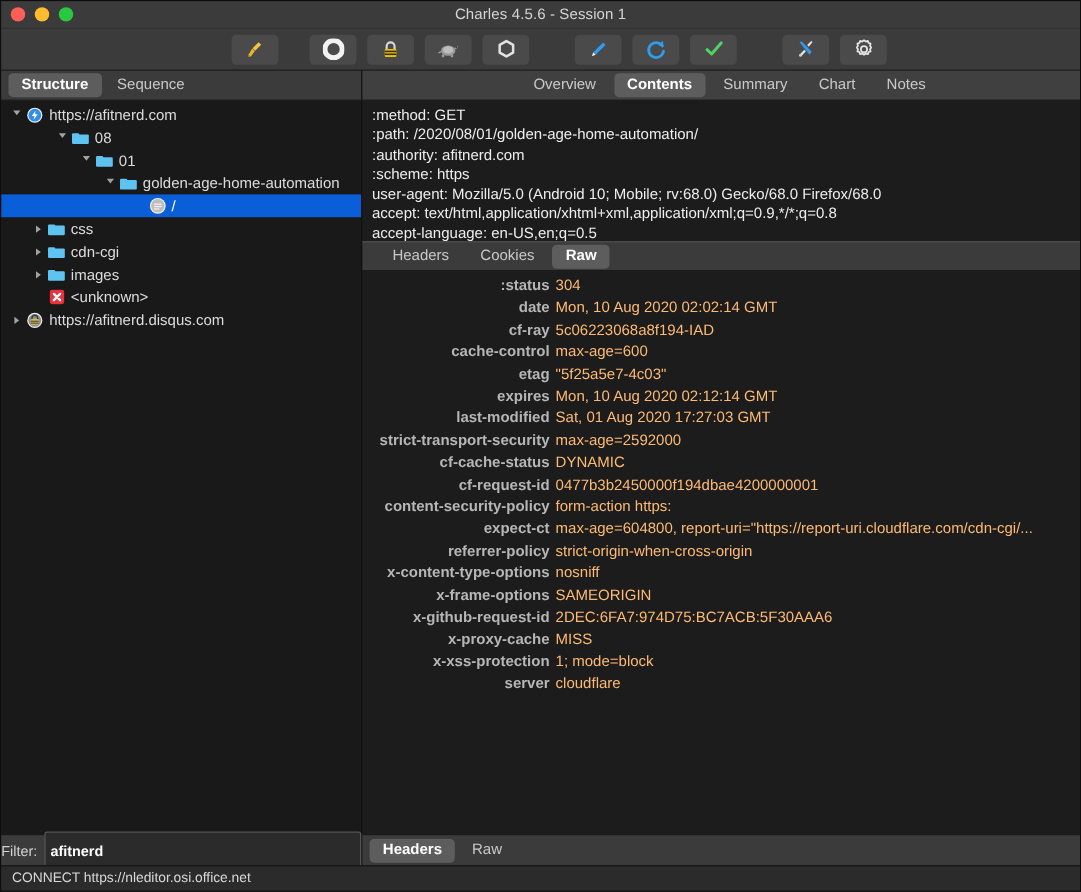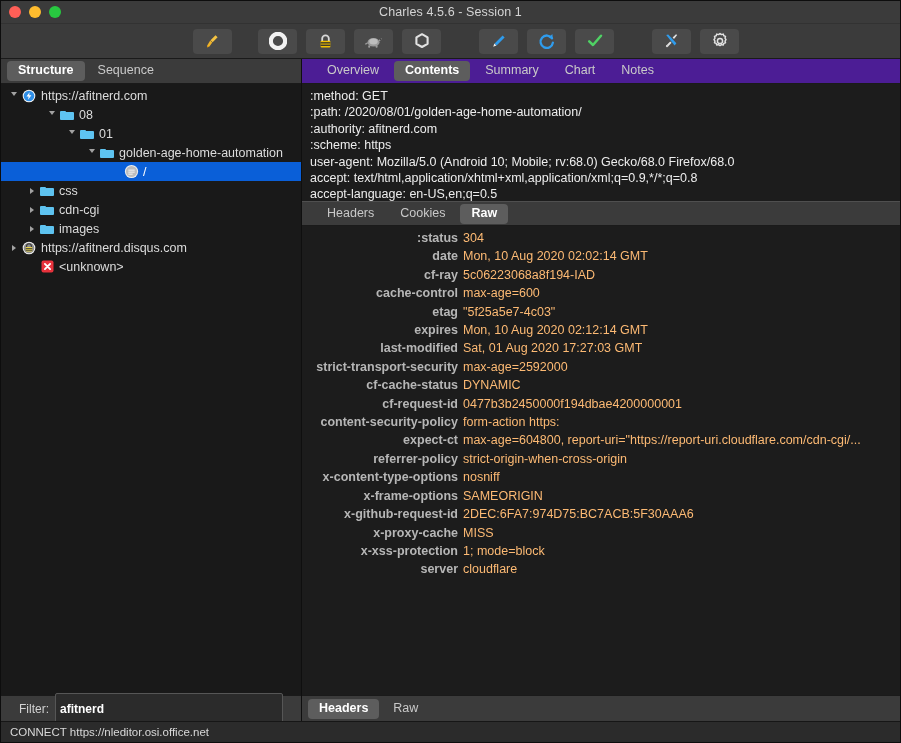--- a/index.html
+++ b/index.html
@@ -117,40 +117,41 @@
   .folder:after {
     content: ""; position: absolute; left: 0; top: 3px;
     width: 14px; height: 8px; background: #5ec3f0;
     border-radius: 1px;
   }
 
   .filterbar {
     height: 26px; flex: 0 0 26px;
     background: #3b3b3b;
     display: flex; align-items: center;
-    padding: 0 18px; gap: 6px;
+    padding: 0 0; gap: 6px;
     border-top: 1px solid #1a1a1a;
   }
   .filterbar label { font-size: 12px; color: #d2d2d2; }
   .filterbar input {
     flex: 1 1 auto; height: 32px;
     background: #2b2b2b; border: 1px solid #565656;
     color: #ffffff; font-size: 12px; font-weight: bold;
     padding: 0 4px; border-radius: 2px; outline: none;
     font-family: "Liberation Sans", sans-serif;
   }
 
   
   .right { flex: 1 1 auto; display: flex; flex-direction: column; min-width: 0; min-height: 0; }
   .rtabs {
     height: 25px; flex: 0 0 25px;
-    background: #4c1d95;
+    background: #404040;
     display: flex; align-items: center;
     padding-left: 14px; gap: 4px;
     border-bottom: 1px solid #1a1a1a;
+    justify-content: center;
   }
 
   .req-pane {
     flex: 0 0 117px;
     background: #1c1c1c;
     padding: 4px 0 0 8px;
     overflow: hidden;
   }
   .raw-line {
     font-size: 12.5px; color: #ededed;
@@ -395,48 +396,48 @@
         <div class="row" style="padding-left:24px">
           <div class="arrow">
               <i></i>
             </div>
           <div class="ico">
               <span class="folder"></span>
             </div>
           <div class="lbl">images</div>
         </div>
 
+        <div class="row" style="padding-left:24px">
+          <div class="arrow"></div>
+          <div class="ico">
+            <svg width="13" height="13" viewBox="0 0 13 13">
+              <rect x="0.5" y="0.5" width="12" height="12" rx="2" fill="#e8323c"></rect>
+              <path d="M3.9 3.9 L9.1 9.1 M9.1 3.9 L3.9 9.1" stroke="#ffffff" stroke-width="1.9" stroke-linecap="round"></path>
+            </svg>
+          </div>
+          <div class="lbl">&lt;unknown&gt;</div>
+        </div>
+
         <div class="row" style="padding-left:6px">
           <div class="arrow">
               <i></i>
             </div>
           <div class="ico">
             <svg width="14" height="14" viewBox="0 0 14 14">
               <circle cx="7" cy="7" r="6.3" fill="#f0f0f0"></circle>
               <circle cx="7" cy="7" r="5.3" fill="#8e8e8e"></circle>
               <path d="M4.6 6.2 V5.1 a2.4 2.4 0 0 1 4.8 0 V6.2" fill="none" stroke="#3a3a3a" stroke-width="1.1"></path>
               <rect x="3.7" y="6.1" width="6.6" height="4.3" rx=".8" fill="#e8d44a"></rect>
               <rect x="3.7" y="7.2" width="6.6" height="0.9" fill="#3a3a3a"></rect>
               <rect x="3.7" y="8.8" width="6.6" height="0.9" fill="#3a3a3a"></rect>
             </svg>
           </div>
           <div class="lbl">https://afitnerd.disqus.com</div>
         </div>
 
-        <div class="row" style="padding-left:24px">
-          <div class="arrow"></div>
-          <div class="ico">
-            <svg width="13" height="13" viewBox="0 0 13 13">
-              <rect x="0.5" y="0.5" width="12" height="12" rx="2" fill="#e8323c"></rect>
-              <path d="M3.9 3.9 L9.1 9.1 M9.1 3.9 L3.9 9.1" stroke="#ffffff" stroke-width="1.9" stroke-linecap="round"></path>
-            </svg>
-          </div>
-          <div class="lbl">&lt;unknown&gt;</div>
-        </div>
-
       </div>
 
       <div class="filterbar">
         <label>Filter:</label>
         <input type="text" value="afitnerd" style="">
       </div>
     </div>
 
     <div class="right">
 

